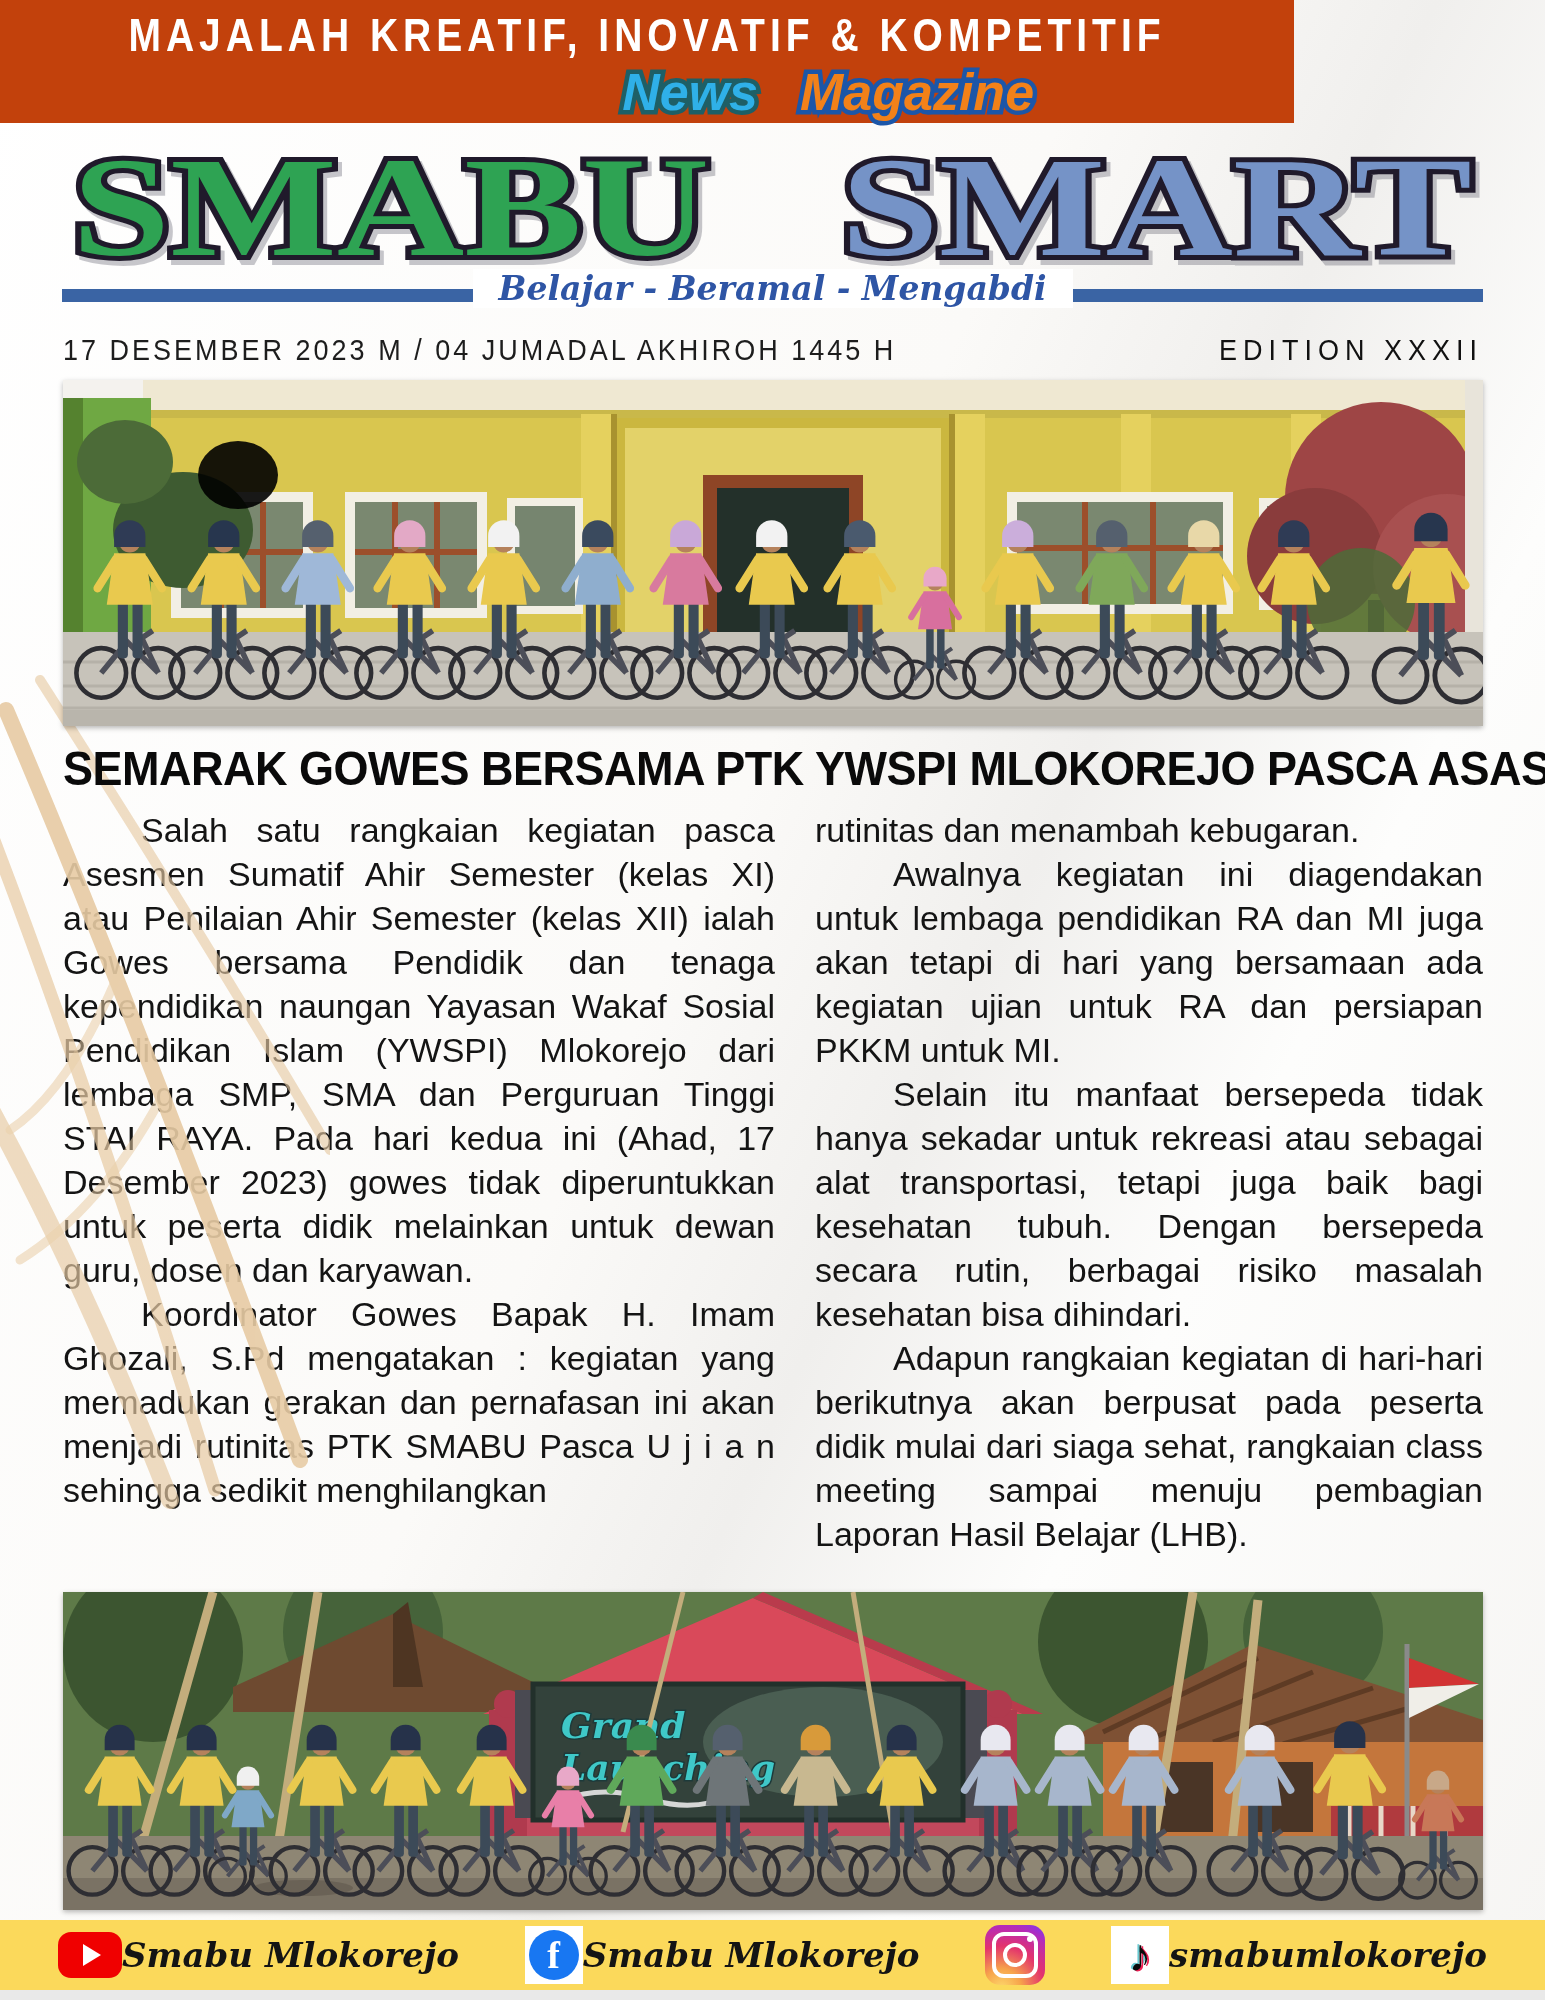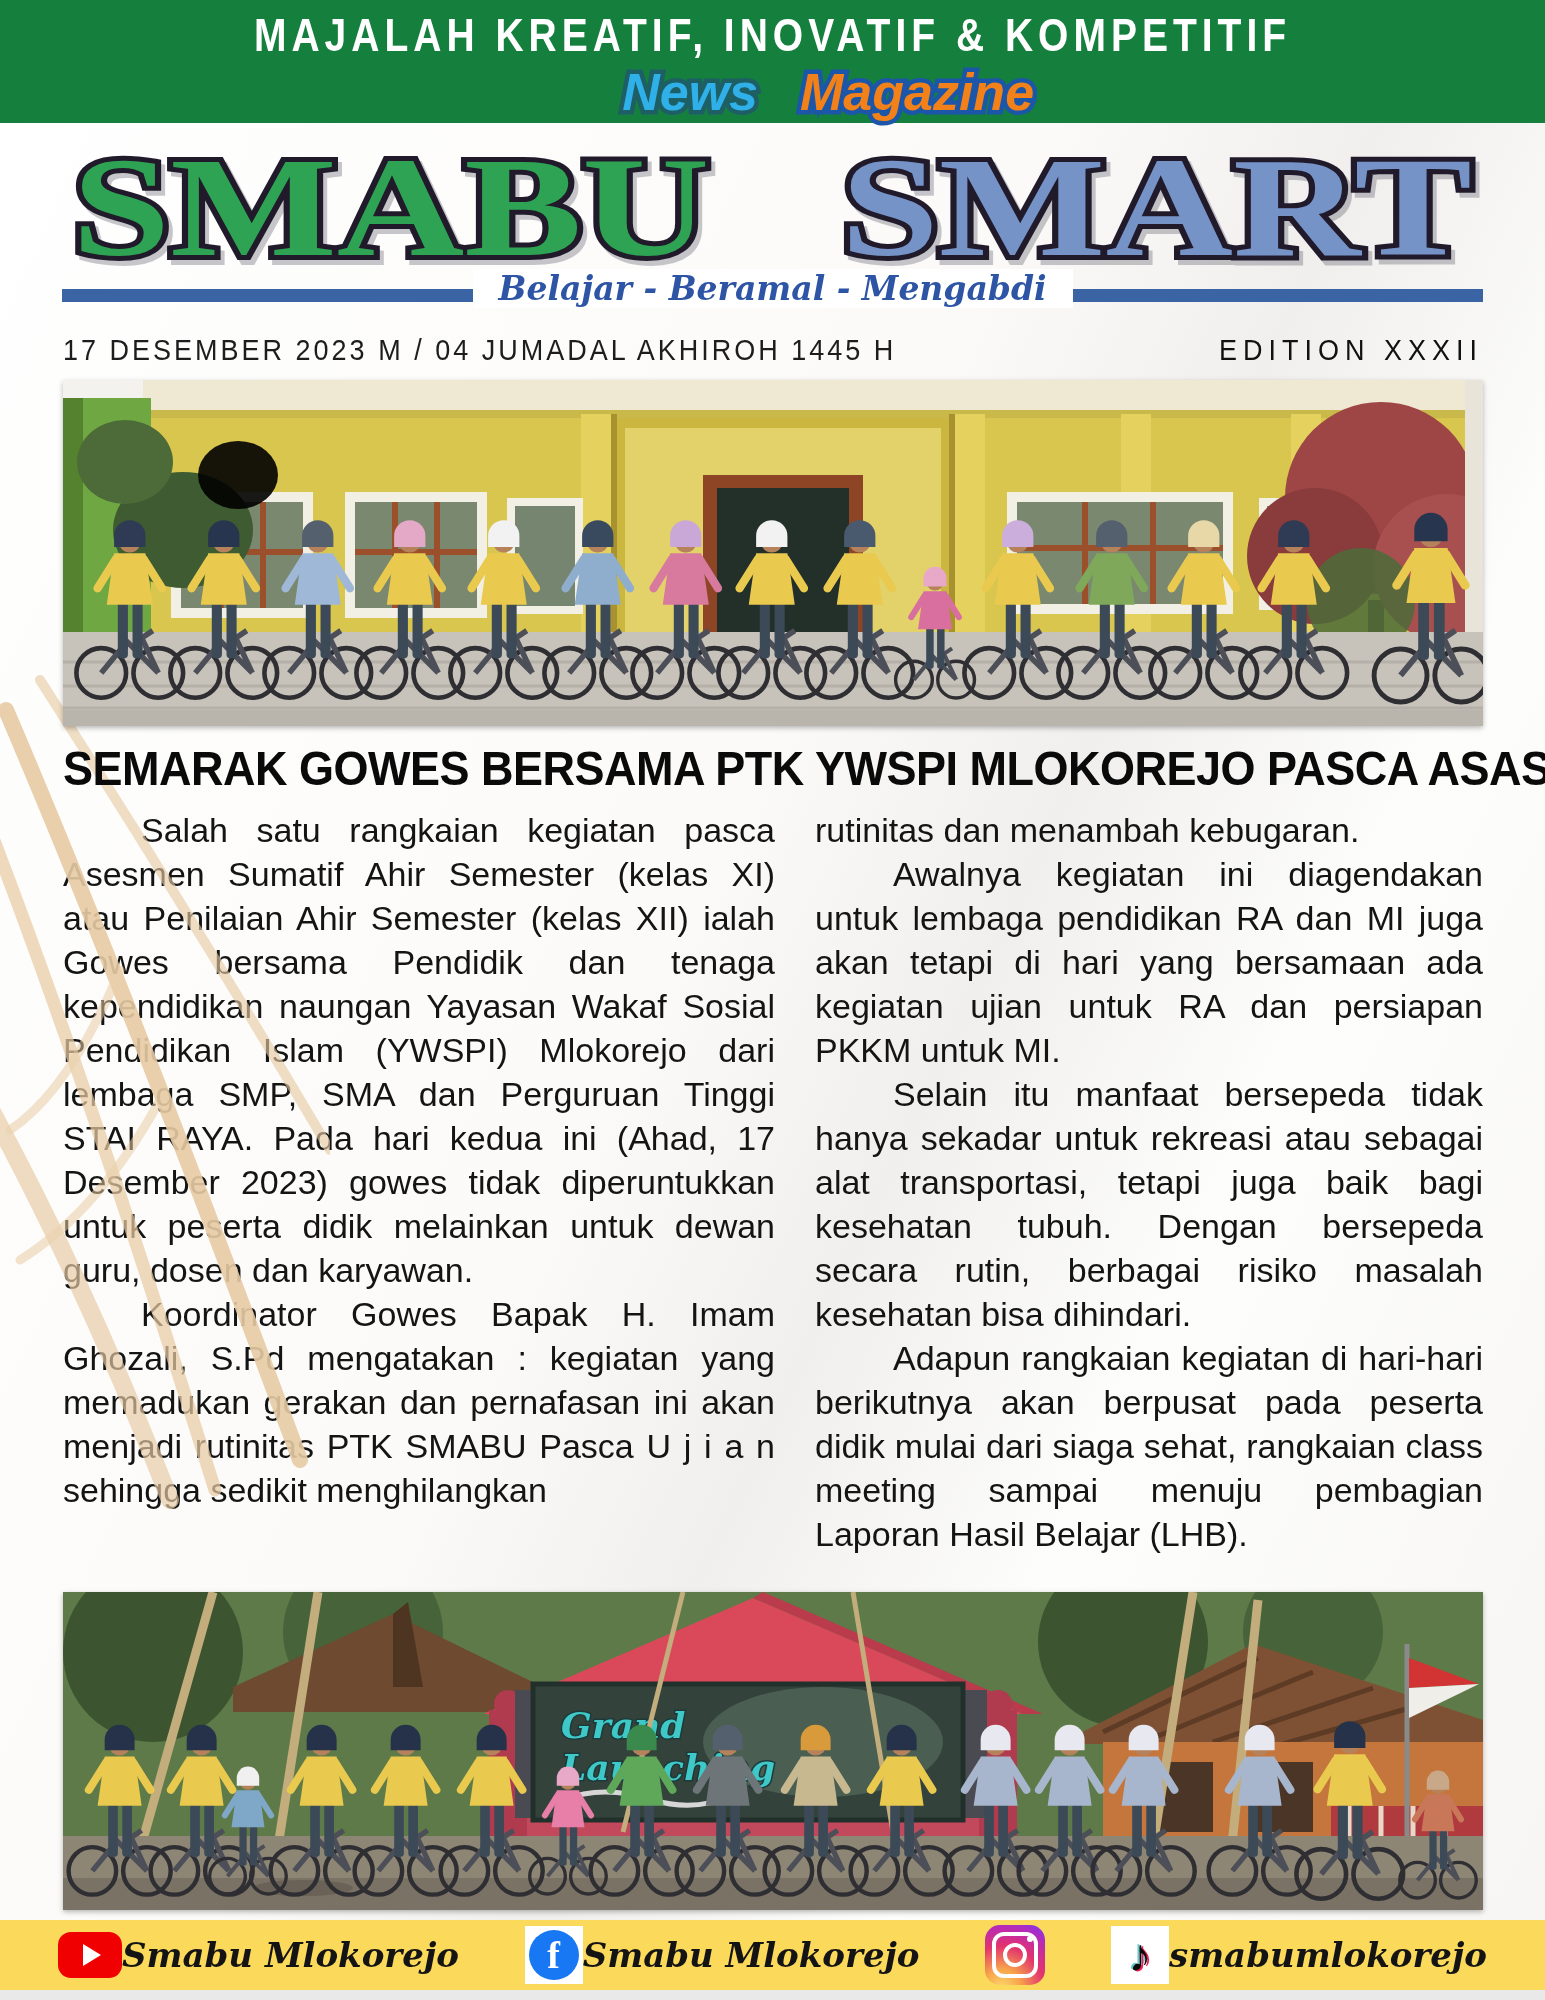--- a/index.html
+++ b/index.html
@@ -6,21 +6,21 @@
   body{
     width:1545px;height:2000px;position:relative;overflow:hidden;
     background:
       linear-gradient(115deg,#ffffff 0%,#fbfaf8 45%,#f0efed 58%,#fdfdfc 72%,#f6f5f3 100%);
     font-family:"Liberation Sans",sans-serif;
     -webkit-font-smoothing:antialiased;
   }
   .page{position:absolute;inset:0;}
 
   
-  .banner{position:relative;width:1545px;height:123px;background:#15803d;}
+  .banner{position:relative;width:1294px;height:123px;background:#c2410c;}
   .tagline{
     position:absolute;top:10px;left:0;width:100%;text-align:center;
     color:#ffffff;font-weight:bold;font-size:39px;letter-spacing:5px;
     transform:scaleY(1.18);transform-origin:top center;white-space:nowrap;
   }
   .newsmag{position:absolute;left:0;top:56px;width:1545px;height:70px;overflow:visible;}
   .newsmag text{font-family:"Liberation Sans",sans-serif;font-weight:bold;font-style:italic;font-size:52px;paint-order:stroke fill;}
   .news-t{fill:#2FB0E8;stroke:#1E5F66;stroke-width:9px;}
   .mag-t{fill:#F28119;stroke:#1C56A8;stroke-width:9px;}
 

